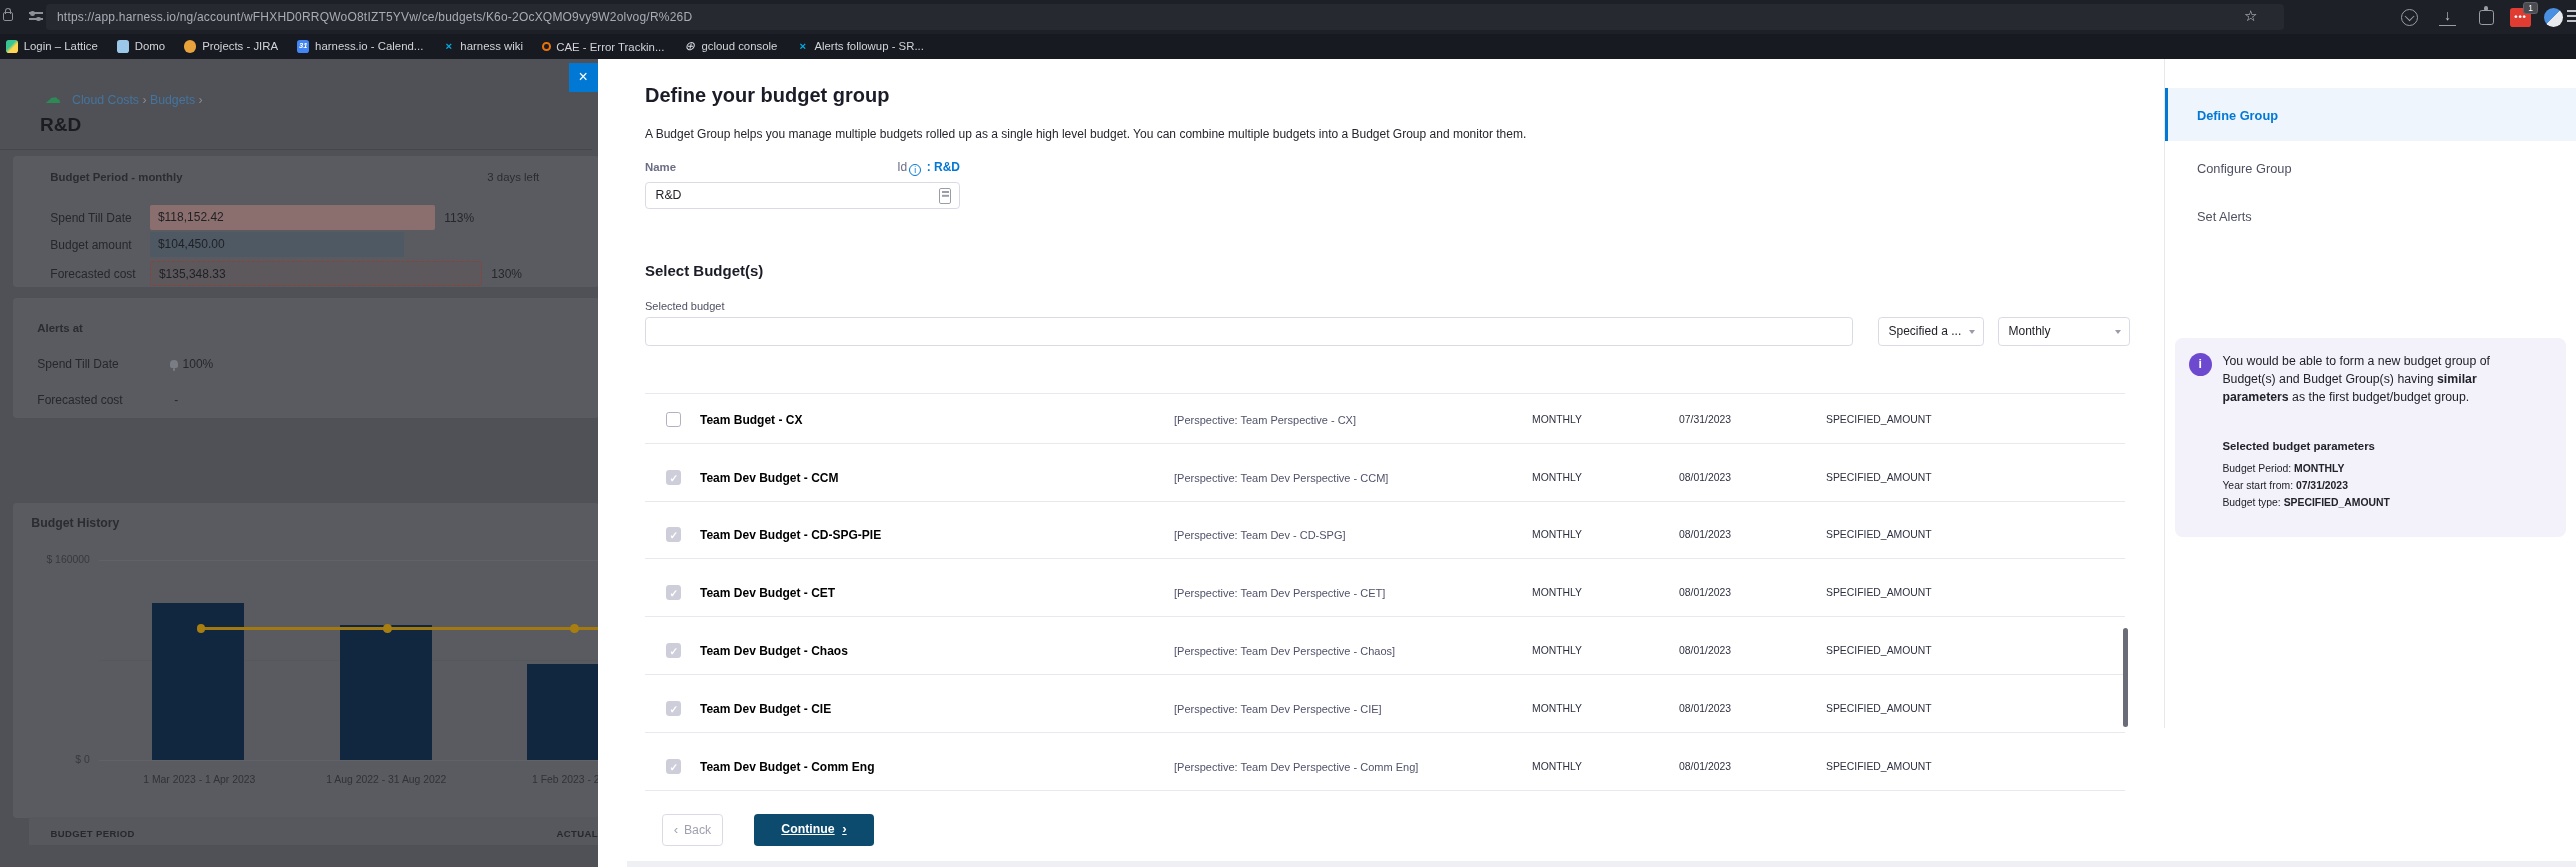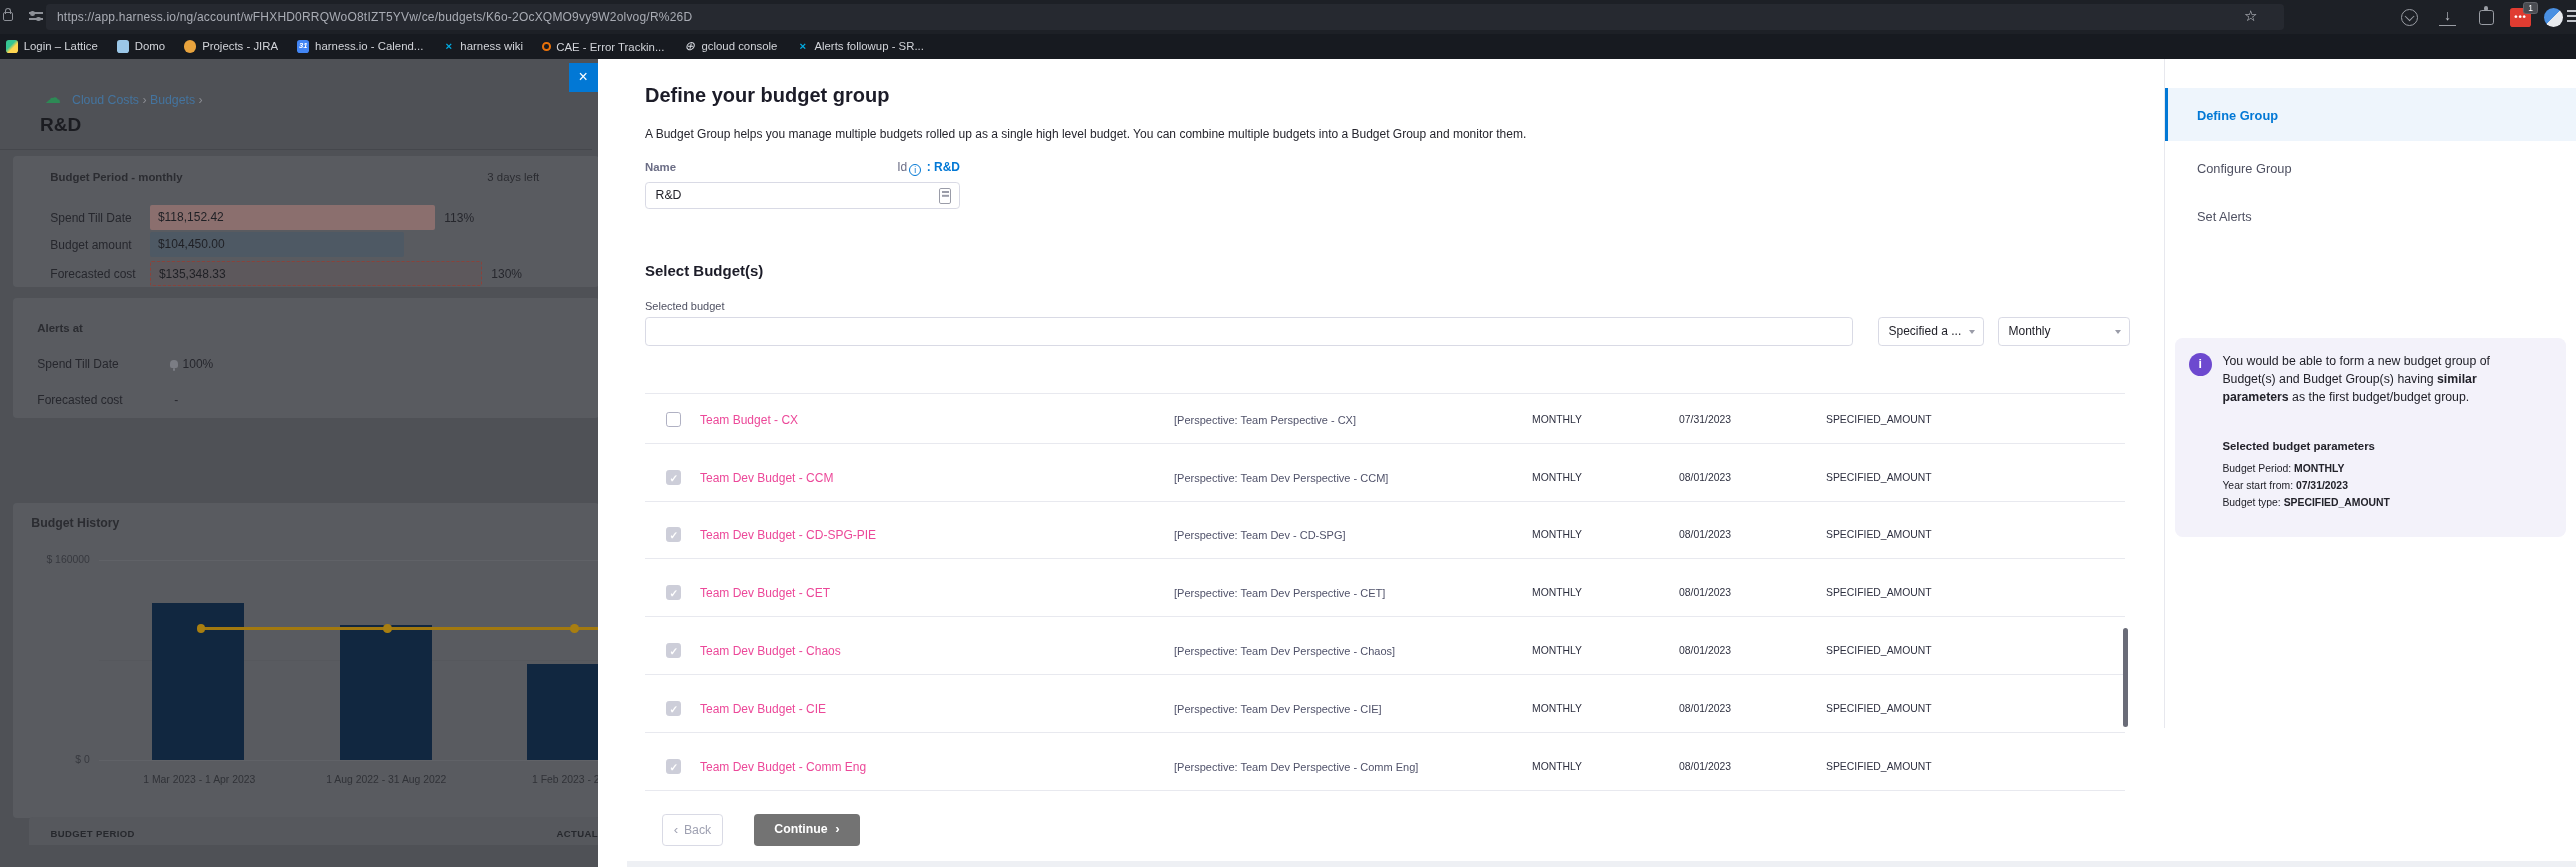--- a/index.html
+++ b/index.html
@@ -90,29 +90,29 @@
   #searchinput { left:47px; top:258px; width:1208px; height:28.5px; }
   .dd { border:0.9px solid #d9dae5; border-radius:3.8px; height:28.5px; font-size:12px; color:#22222a; line-height:26.6px; padding:0 21px 0 9.5px; background:#fff; white-space:nowrap; overflow:hidden; }
   #dd1 { left:1280px; top:258px; width:106px; }
   #dd2 { left:1400px; top:258px; width:132px; }
   .caret { position:absolute; right:7.6px; top:12.3px; width:0; height:0; border-left:3.8px solid transparent; border-right:3.8px solid transparent; border-top:4.7px solid #9a9ca8; }
   .listdiv { left:47px; top:334px; width:1480px; height:0.9px; background:#e8e9ef; }
   .brow { left:47px; width:1480px; height:49px; background:#fff; border-bottom:0.9px solid #e8e9ef; cursor:pointer; }
   .cb { position:absolute; left:21px; top:17px; width:15px; height:15px; border:1.4px solid #b0b1c3; border-radius:2.8px; background:#fff; }
   .cb.checked { background:#cdced9; border-color:#cdced9; }
   .cb.checked:after { content:'\2713'; position:absolute; left:2.4px; top:0.5px; color:#fff; font-size:10.4px; font-weight:bold; }
-  .bname { position:absolute; left:55px; top:18px; font-size:12px; font-weight:normal; color:#ec4899; }
+  .bname { position:absolute; left:55px; top:18px; font-size:12px; font-weight:bold; color:#000000; }
   .bpersp { position:absolute; left:529px; top:19px; font-size:11px; color:#50526a; }
   .bper  { position:absolute; left:887px; top:19px; font-size:10.4px; color:#2e3040; }
   .bdate { position:absolute; left:1034px; top:19px; font-size:10.4px; color:#2e3040; }
   .btype { position:absolute; left:1181px; top:19px; font-size:10.4px; color:#2e3040; }
   .sthumb { left:1525px; top:569px; width:4.7px; height:99px; background:#6a6c78; border-radius:2.8px; }
   .btn { height:32px; border-radius:3.8px; font-size:12.3px; line-height:30px; text-align:center; cursor:pointer; }
   #backbtn { left:64px; top:755px; width:61px; background:#fff; border:0.9px solid #d9dae5; color:#9fa1b2; }
-  #contbtn { left:156px; top:755px; width:106px; background:#737373; color:#fff; font-weight:bold; }
+  #contbtn { left:156px; top:755px; width:120px; background:#0c4a6e; color:#fff; font-weight:bold;text-decoration:underline; }
   .chevl { font-size:13.3px; margin-right:5.7px; }
   .chevr { font-size:13.3px; margin-left:7.6px; }
   .mfooter { left:28.5px; top:802px; width:1950px; height:6.6px; background:#eef0f4; }
 
   
   #rpanel { left:1566px; top:0; width:413px; height:669px; background:#fff; border-left:0.9px solid #e7e8ee; }
   .stepactive { left:0; top:29px; width:413px; height:53px; background:#eef5fc; border-left:3.8px solid #0278d5; }
   .step { position:absolute; left:32px; font-size:12.8px; color:#4f5162; cursor:pointer; }
   .step.on { color:#0278d5; font-weight:bold; }
   #infopanel { left:10.4px; top:279px; width:391px; height:199px; background:#f3f2fa; border-radius:7.6px; }

